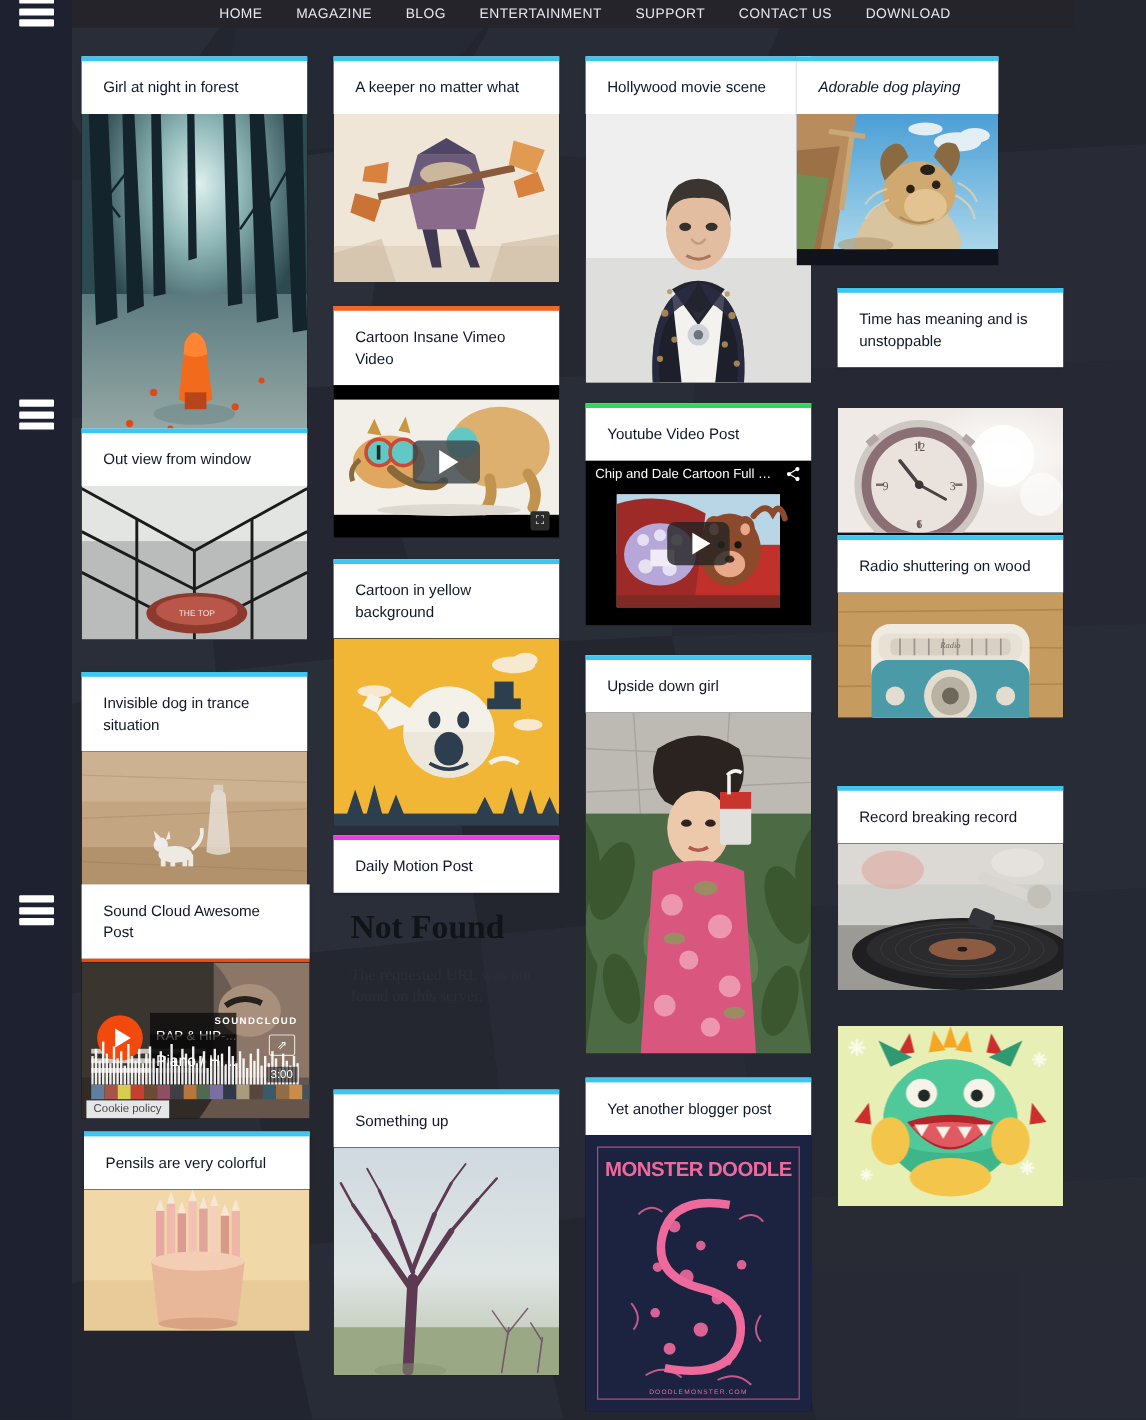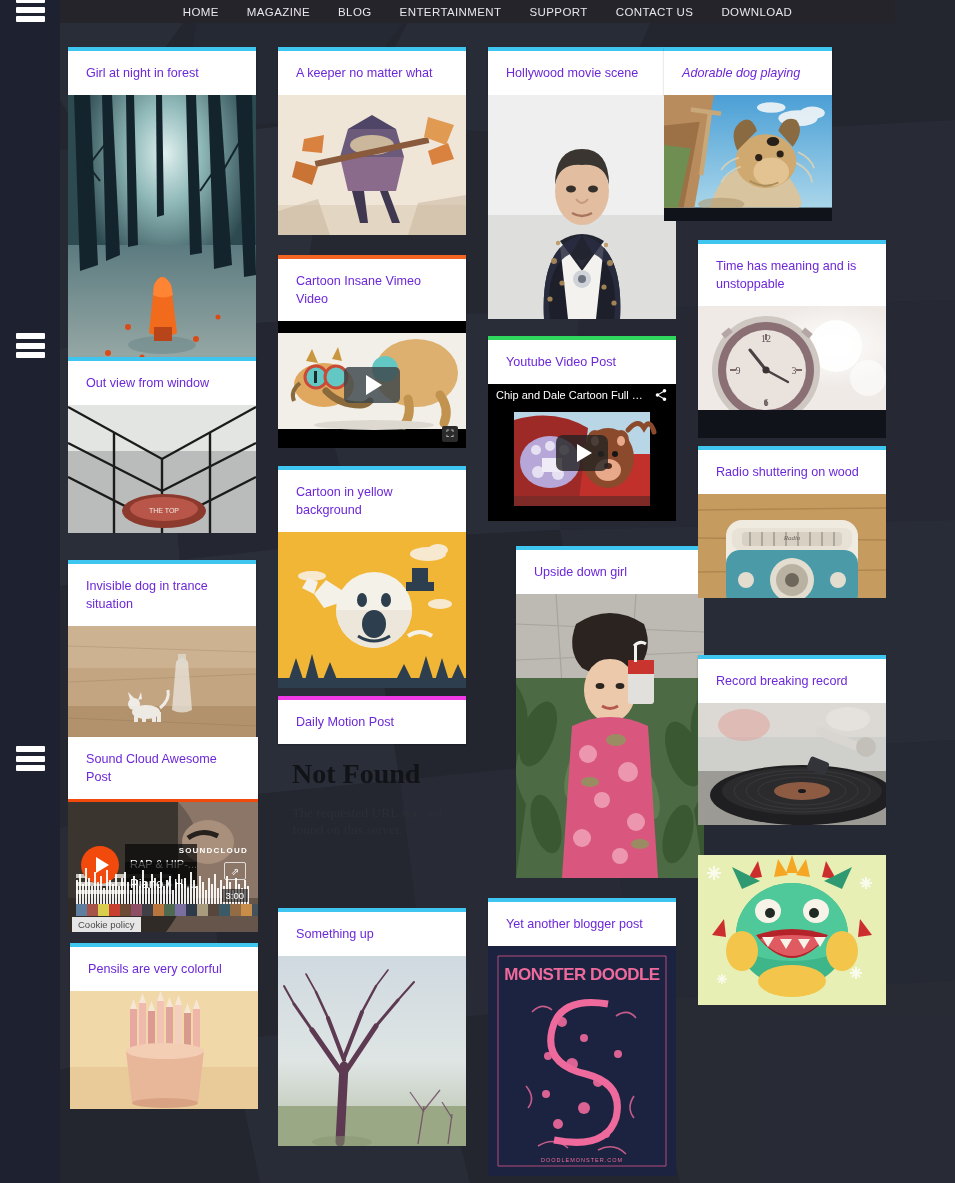--- a/index.html
+++ b/index.html
@@ -97,21 +97,21 @@
     min-height: 45px;
     display: flex;
     align-items: center;
     box-shadow: 0 1px 2px rgba(0,0,0,.25);
   }
   .card-head.accent-orange { border-top-color: #f26522; }
   .card-head.accent-green  { border-top-color: #2fd85c; }
   .card-head.accent-pink   { border-top-color: #ef3ae6; }
   .card-head.accent-none   { border-top: none; }
   .card-title {
-    color: #6d28d9;
+    color: #0f172a;
     font-size: 12.6px;
     line-height: 18px;
     font-weight: 400;
   }
   .card-media {
     position: relative;
     overflow: hidden;
     background: #10131a;
   }
   .card-media > .pic { position: absolute; inset: 0; }
@@ -835,21 +835,21 @@
       <div class="yt-bar">
         <span class="t">Chip and Dale Cartoon Full Episodes...</span>
         <svg width="14" height="14" viewBox="0 0 24 24">
           <path fill="#ffffff" d="M18 16.1c-.8 0-1.5.3-2 .8l-7.1-4.2c.1-.2.1-.5.1-.7s0-.5-.1-.7L16 7.1c.5.5 1.2.8 2 .8 1.7 0 3-1.3 3-3s-1.3-3-3-3-3 1.3-3 3c0 .2 0 .5.1.7L8 9.9c-.5-.5-1.2-.8-2-.8-1.7 0-3 1.3-3 3s1.3 3 3 3c.8 0 1.5-.3 2-.8l7.1 4.2c0 .2-.1.4-.1.6 0 1.6 1.3 3 3 3s3-1.3 3-3-1.3-3-3-3z"></path>
         </svg>
       </div>
       <div class="play-yt"></div>
     </div>
   </div>
 
-  <div class="card" style="left:488px; top:546px; width:188px;margin-left:28px;">
+  <div class="card" style="left:488px; top:546px; width:188px;">
     <div class="card-head">
       <div class="card-title">Upside down girl</div>
     </div>
     <div class="card-media" style="height:284px;">
       <svg class="pic" viewBox="0 0 188 284" preserveAspectRatio="none">
         <rect width="188" height="284" fill="#c9c6c0"></rect>
         <rect y="0" width="188" height="90" fill="#bdbab4"></rect>
         <g stroke="#a7a49e" stroke-width="1.2">
           <path d="M0,30 L188,38"></path>
             <path d="M0,66 L188,58"></path>
@@ -982,21 +982,21 @@
         </g>
         <ellipse cx="64" cy="122" rx="26" ry="7" fill="#b09a72" opacity=".6"></ellipse>
       </svg>
     </div>
   </div>
 
   <div class="card" style="left:698px; top:240px; width:188px;">
     <div class="card-head" style="min-height:60px;">
       <div class="card-title">Time has meaning and is unstoppable</div>
     </div>
-    <div class="card-media" style="height:132px;">
+    <div class="card-media" style="height:132px;margin-top:34px;">
       <svg class="pic" viewBox="0 0 188 104" preserveAspectRatio="none">
         <defs>
           <radialGradient id="bokeh" cx="72%" cy="38%" r="40%">
             <stop offset="0%" stop-color="#ffffff"></stop>
             <stop offset="100%" stop-color="#efeae6"></stop>
           </radialGradient>
         </defs>
         <rect width="188" height="104" fill="url(#bokeh)"></rect>
         <circle cx="138" cy="40" r="26" fill="#ffffff" opacity=".85"></circle>
         <circle cx="170" cy="72" r="18" fill="#ffffff" opacity=".6"></circle>

